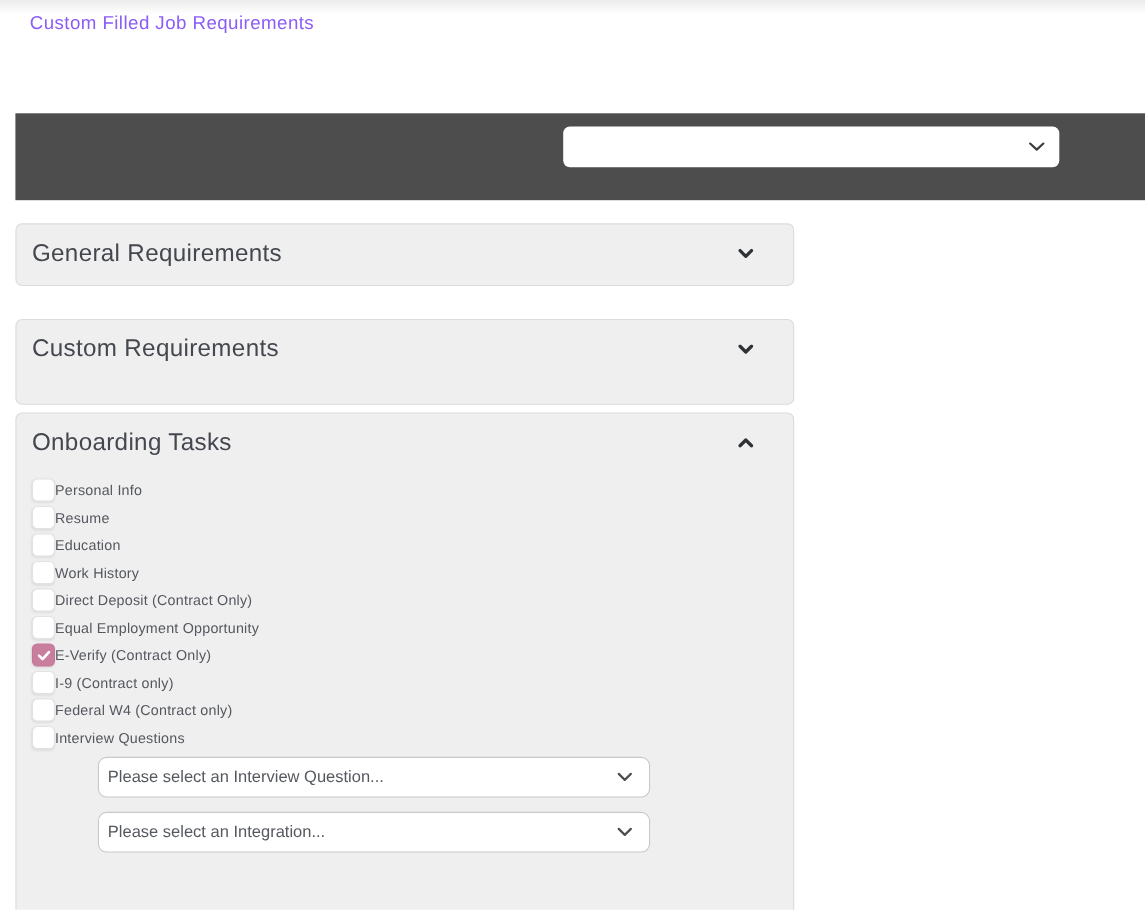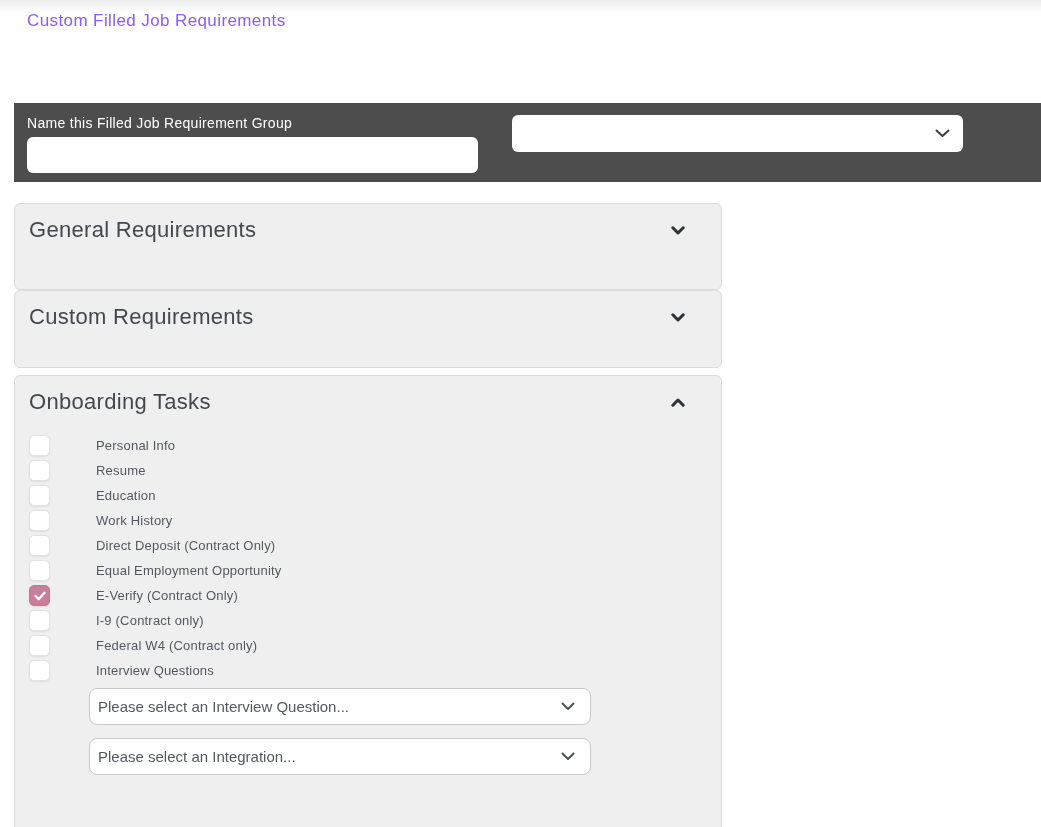--- a/index.html
+++ b/index.html
@@ -43,21 +43,21 @@
     padding: 0 34px 0 10px; font-size: 15px; color: #54585e; outline: none;
   }
   .selwrap .sel-chev {
     position: absolute; right: 13px; top: 14px; pointer-events: none;
   }
   
   .card {
     position: absolute; left: 14px; width: 708px;
     background: #f0eff0; border: 1px solid #dcdbdc; border-radius: 6px;
   }
-  .card-1 { top: 203px; height: 87px; }
+  .card-1 { top: 203px; height: 57px; }
   .card-2 { top: 290px; height: 78px; }
   .card-3 { top: 375px; height: 460px; }
   .card-header {
     display: flex; justify-content: space-between; align-items: flex-start;
     padding: 13px 36px 0 14px; cursor: pointer;
   }
   .section-title {
     font-size: 22px; font-weight: 400; letter-spacing: 0.3px; color: #44484e;
   }
   .chev-icon { margin-top: 9px; flex: none; }
@@ -67,45 +67,41 @@
   .checkbox {
     width: 21px; height: 21px; flex: none;
     background: #ffffff; border: 1px solid #e3e2e3; border-radius: 5px;
     box-shadow: 0 1px 2px rgba(0,0,0,0.07);
     display: flex; align-items: center; justify-content: center;
     cursor: pointer;
   }
   .checkbox svg { display: none; }
   .checkbox.checked { background: #ca7e9e; border-color: #c47699; }
   .checkbox.checked svg { display: block; }
-  .task-label { margin-left: 46px; font-size: 13px; color: #54585e; letter-spacing: 0.2px; }
+  .task-label { font-size: 13px; color: #54585e; letter-spacing: 0.2px; }
   .task-selwrap {
     position: relative; width: 502px; height: 37px;
     margin: 5px 0 13px 74px;
   }
   .task-selwrap select {
     width: 100%; height: 100%;
     border: 1px solid #c9c8c9; border-radius: 8px; background: #ffffff;
     -webkit-appearance: none; appearance: none;
     padding: 0 40px 0 8px; font-size: 15px; color: #55585e; outline: none;
   }
   .task-selwrap .sel-chev { position: absolute; right: 16px; top: 14px; pointer-events: none; }
 </style>
 </head>
 <body>
 
 <div class="top-fade"></div>
 
 <h1 class="page-title">Custom Filled Job Requirements</h1>
 
 <div class="toolbar">
-  <div class="tb-group left">
-    <label class="tb-label">Name this Filled Job Requirement Group</label>
-    <input class="tb-input" type="text" placeholder="" style="">
-  </div>
   <div class="tb-group right">
     <div class="selwrap">
       <select>
         <option></option>
       </select>
       <svg class="sel-chev" width="15" height="9" viewBox="0 0 15 9">
         <path d="M1.5 1.5 L7.5 7 L13.5 1.5" stroke="#3c3c3c" stroke-width="2" fill="none" stroke-linecap="round" stroke-linejoin="round"></path>
       </svg>
     </div>
   </div>

